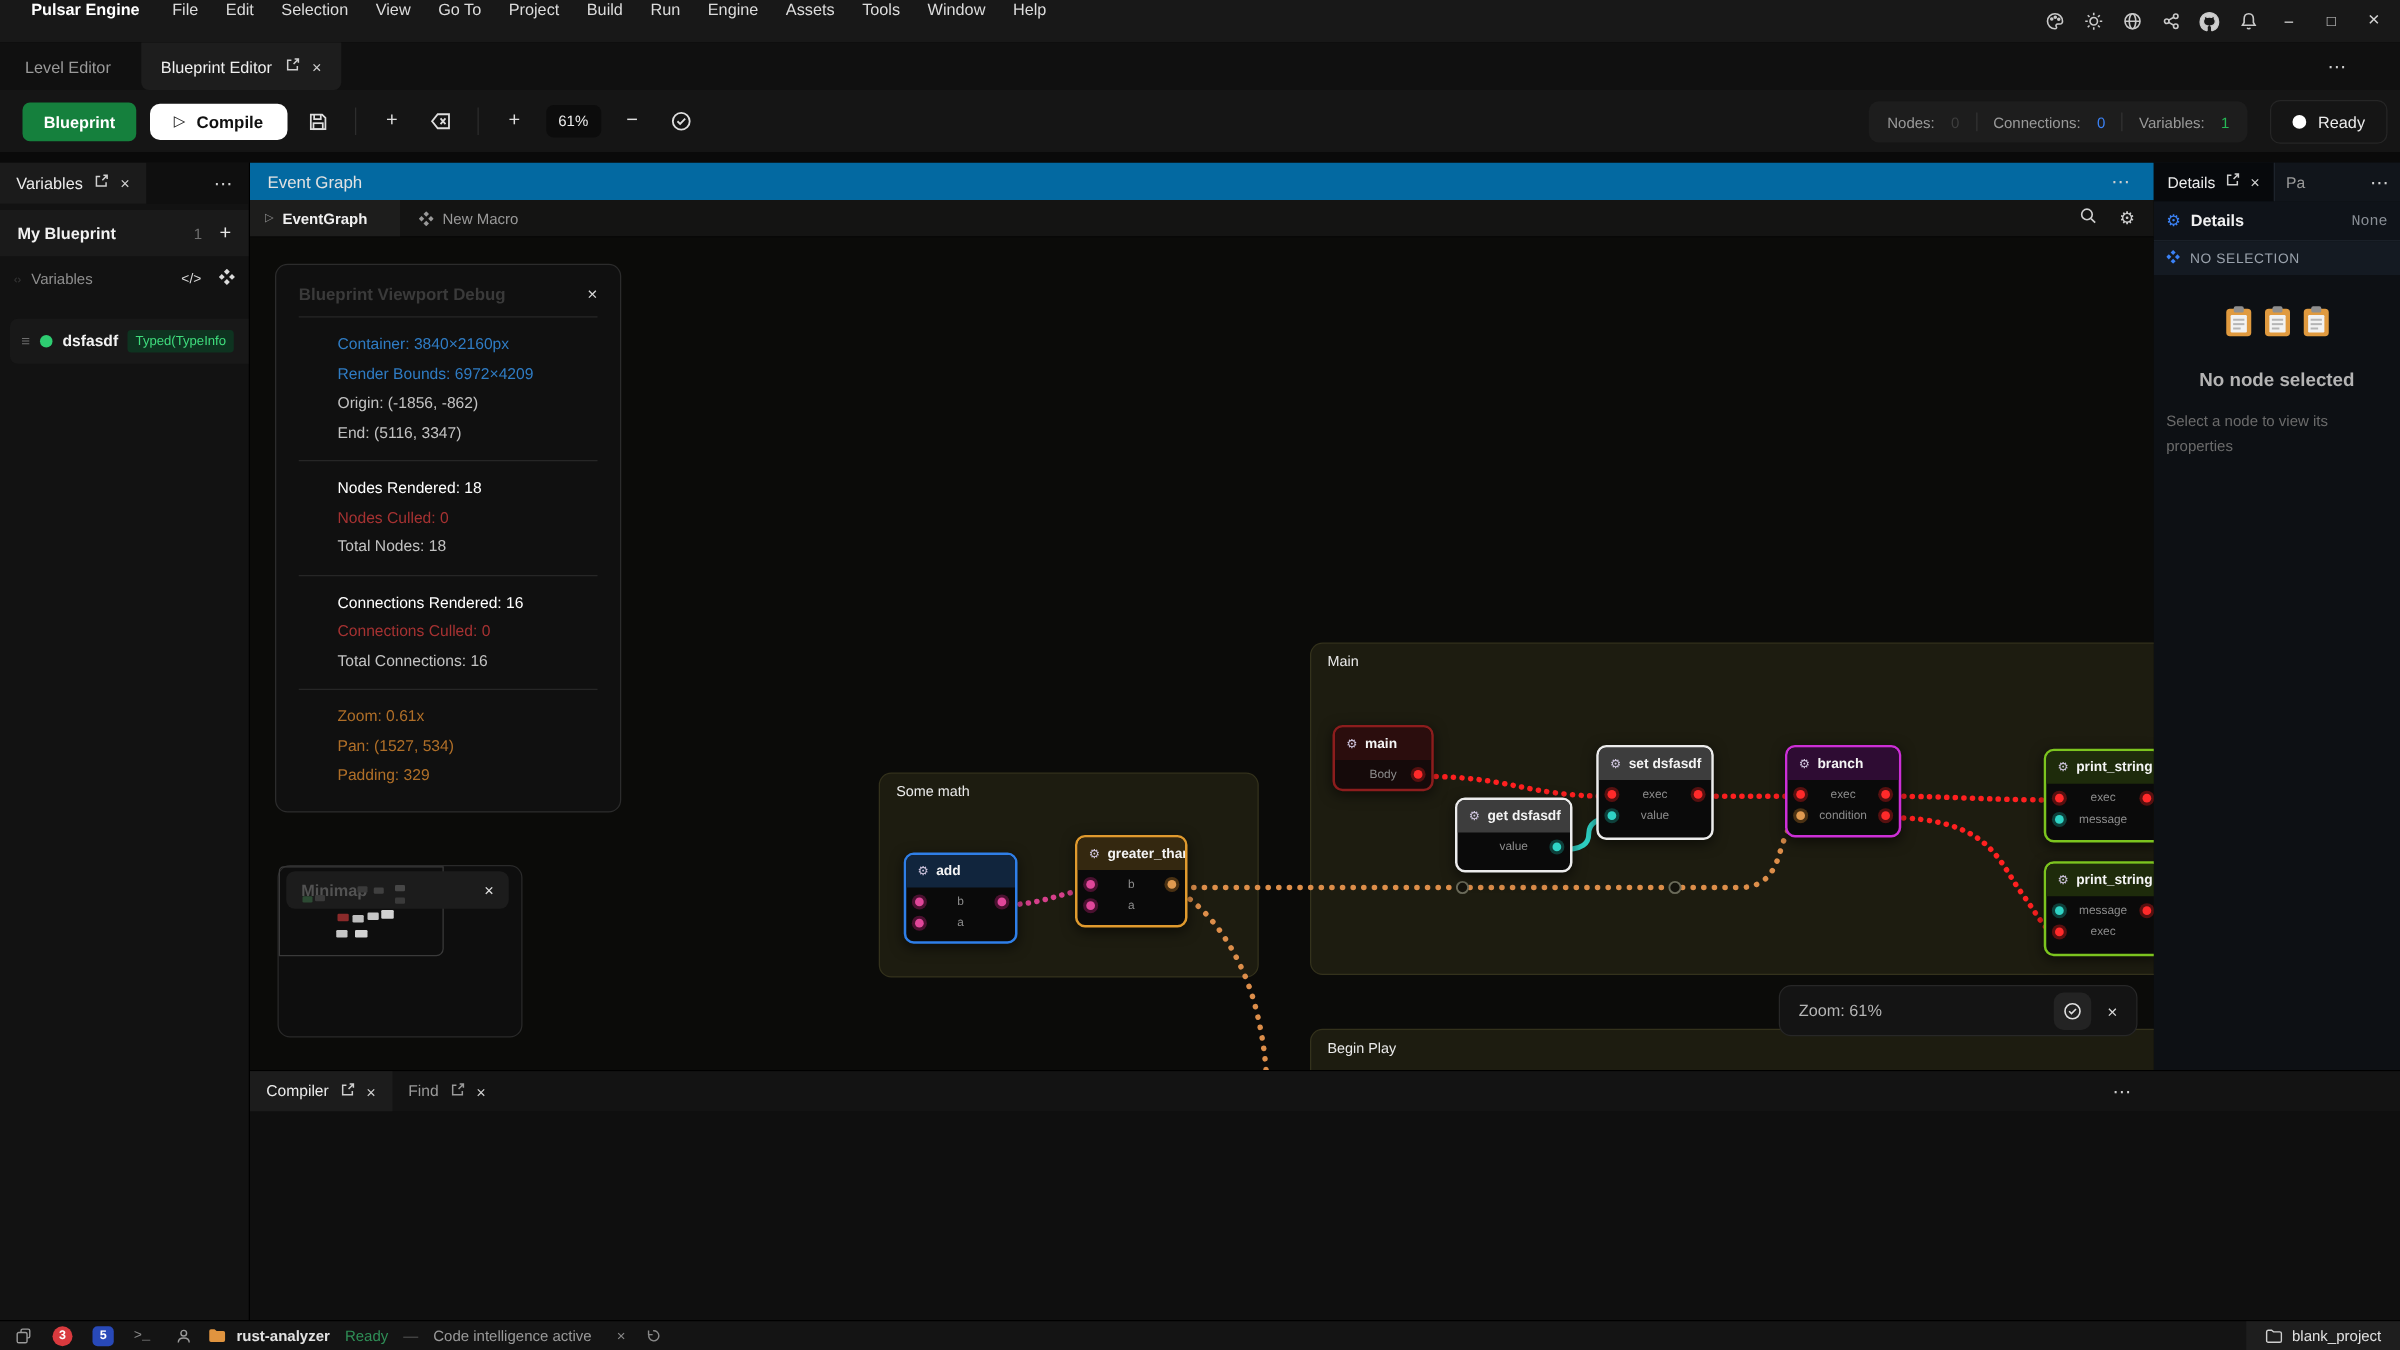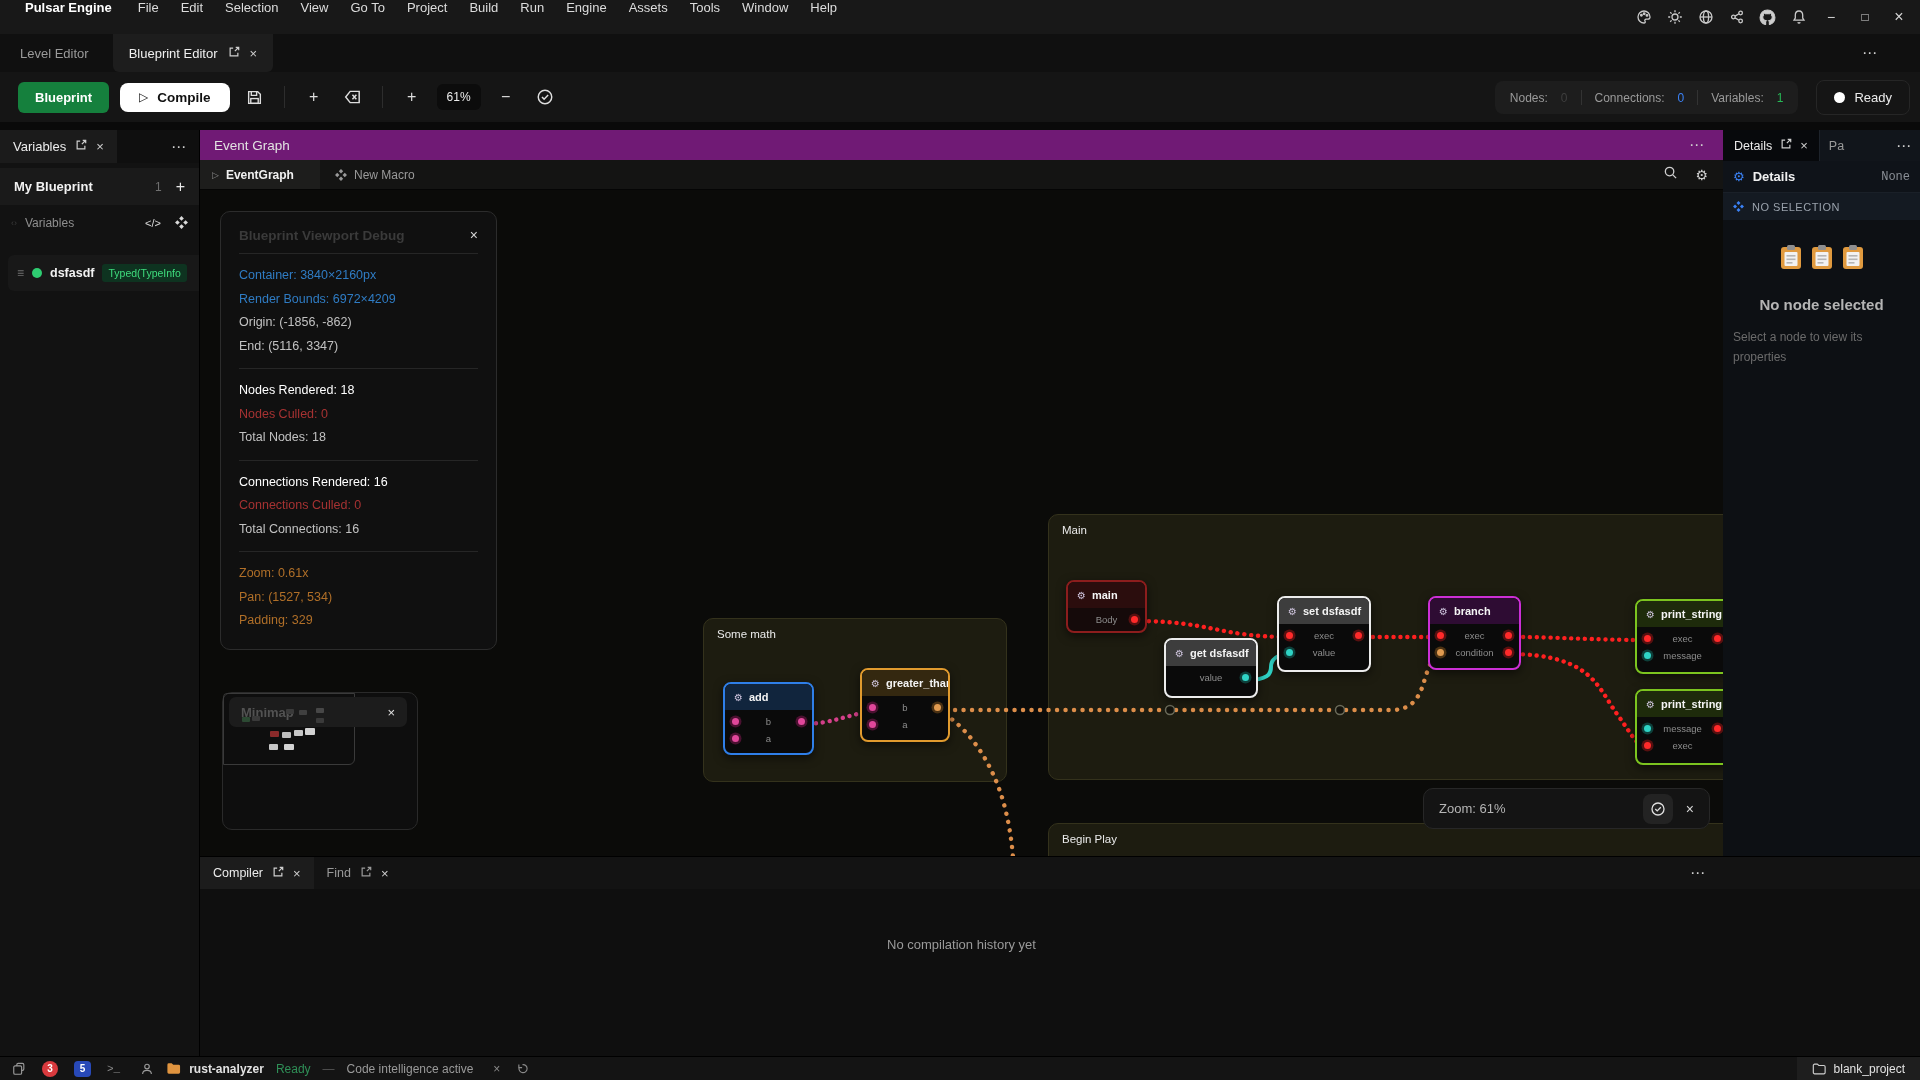--- a/index.html
+++ b/index.html
@@ -59,21 +59,21 @@
   .lp-section .ics { margin-left:auto; display:flex; align-items:center; gap:14px; color:#dadada; font-size:11px; }
   .var-row { margin:14px 0 0 8px; height:36px; background:#181818; border-radius:6px 0 0 6px;
              display:flex; align-items:center; gap:8px; padding:0 9px; }
   .var-row .grip { color:#6f6f6f; font-size:12px; }
   .var-dot { width:10px; height:10px; border-radius:50%; background:#2ecc71; }
   .var-name { font-size:12.5px; font-weight:700; color:#f2f2f2; }
   .var-badge { background:#0e3320; color:#3fdc7d; font-size:10.5px; padding:3px 6px; border-radius:3px; white-space:nowrap; }
 
   
   .canvas { position:absolute; left:200px; top:8px; width:1523px; height:726px; background:#0b0b09; overflow:hidden; }
-  .eg-header { position:absolute; left:0; top:0; width:100%; height:30px; background:#701a75; display:flex; align-items:center; z-index:20;gap:30px; }
+  .eg-header { position:absolute; left:0; top:0; width:100%; height:30px; background:#0369a1; display:flex; align-items:center; z-index:20;gap:30px; }
   .eg-header .ttl { padding-left:14px; font-size:13.5px; color:#e2e2e2; }
   .eg-header .dots { margin-left:auto; padding-right:18px; }
   .eg-tabrow { position:absolute; left:0; top:30px; width:100%; height:30px; background:#141413; display:flex; align-items:stretch; z-index:20; border-bottom:1px solid #050505; }
   .eg-tab { width:120px; background:#1d1d1c; display:flex; align-items:center; gap:7px; padding:0 12px; }
   .eg-tab .play { color:#8a8a8a; font-size:9px; }
   .eg-tab .lbl { font-size:12px; font-weight:700; color:#f0f0f0; }
   .eg-macro { display:flex; align-items:center; gap:7px; padding:0 15px; color:#9a9a9a; font-size:12px; }
   .eg-right { margin-left:auto; display:flex; align-items:center; gap:17px; padding-right:15px; color:#cfcfcf; }
 
   .group { position:absolute; background:#1d1c10; border:1px solid #34321c; border-radius:10px; z-index:2; }
@@ -95,21 +95,21 @@
   .pin.magenta { background:#e0479a; box-shadow:0 0 0 2.5px #4a1130; }
   .pin.orange { background:#e09a50; box-shadow:0 0 0 2.5px #4a3113; }
 
   
   .dbg { position:absolute; left:20px; top:81px; width:277px; background:rgba(17,17,17,.95);
          border:1px solid #2c2c2c; border-radius:10px; padding:15px 18px 16px; z-index:10; }
   .dbg-titlerow { display:flex; align-items:center; }
   .dbg-title { font-size:13.5px; font-weight:700; color:#3a3a3a; }
   .dbg-x { margin-left:auto; color:#d6d6d6; font-size:14px; }
   .dbg-divider { height:1px; background:#262626; margin:10px 0; }
-  .dbg-line { font-size:12.5px; line-height:23.5px; }
+  .dbg-line { font-size:12.5px; line-height:23.5px;margin-left:31px; }
   .c-blue { color:#2f7cc4; } .c-gray { color:#c2c2c2; } .c-green { color:#ffffff; }
   .c-red { color:#a63232; } .c-orange { color:#b06f28; }
 
   
   .minimap { position:absolute; left:22px; top:562px; width:196px; height:138px; background:#0e0e0e;
              border:1px solid #2a2a2a; border-radius:10px; z-index:10; }
   .mm-view { position:absolute; left:0; top:0; width:132px; height:72px; border:1px solid #3a3a3a; border-radius:4px 0 6px 0; }
   .mm-header { position:absolute; left:6px; top:4px; width:178px; height:30px; background:#1c1c1c; border-radius:7px;
                display:flex; align-items:center; padding:0 12px; }
   .mm-title { font-size:13px; color:#525252; font-weight:600; }
@@ -657,21 +657,20 @@
     <div class="bp-tab inactive">
       <span>Find</span>
       <span><svg width="12" height="12" viewBox="0 0 14 14" fill="none" stroke="#9a9a9a" stroke-width="1.4">
             <path d="M6 2.5H2.5v9h9V8"></path>
             <path d="M8 6l4.5-4.5M9 1.5h3.5V5"></path>
           </svg></span>
       <span class="tab-x">×</span>
     </div>
     <span class="dots">⋯</span>
   </div>
-  <div class="bp-empty">No compilation history yet</div>
 </div>
 
 <div class="statusbar">
   <span class="sb-ic gap12">
     <svg width="14" height="14" viewBox="0 0 16 16" fill="none" stroke="#9a9a9a" stroke-width="1.3">
         <rect x="2" y="4.5" width="9" height="9.5" rx="1.5"></rect>
         <path d="M5.5 4.5 V3 a1.5 1.5 0 0 1 1.5-1.5 h5 A1.5 1.5 0 0 1 13.5 3 v5 a1.5 1.5 0 0 1-1.5 1.5 h-1"></path>
       </svg>
     </span>
   <span class="badge3 gap16">3</span>

